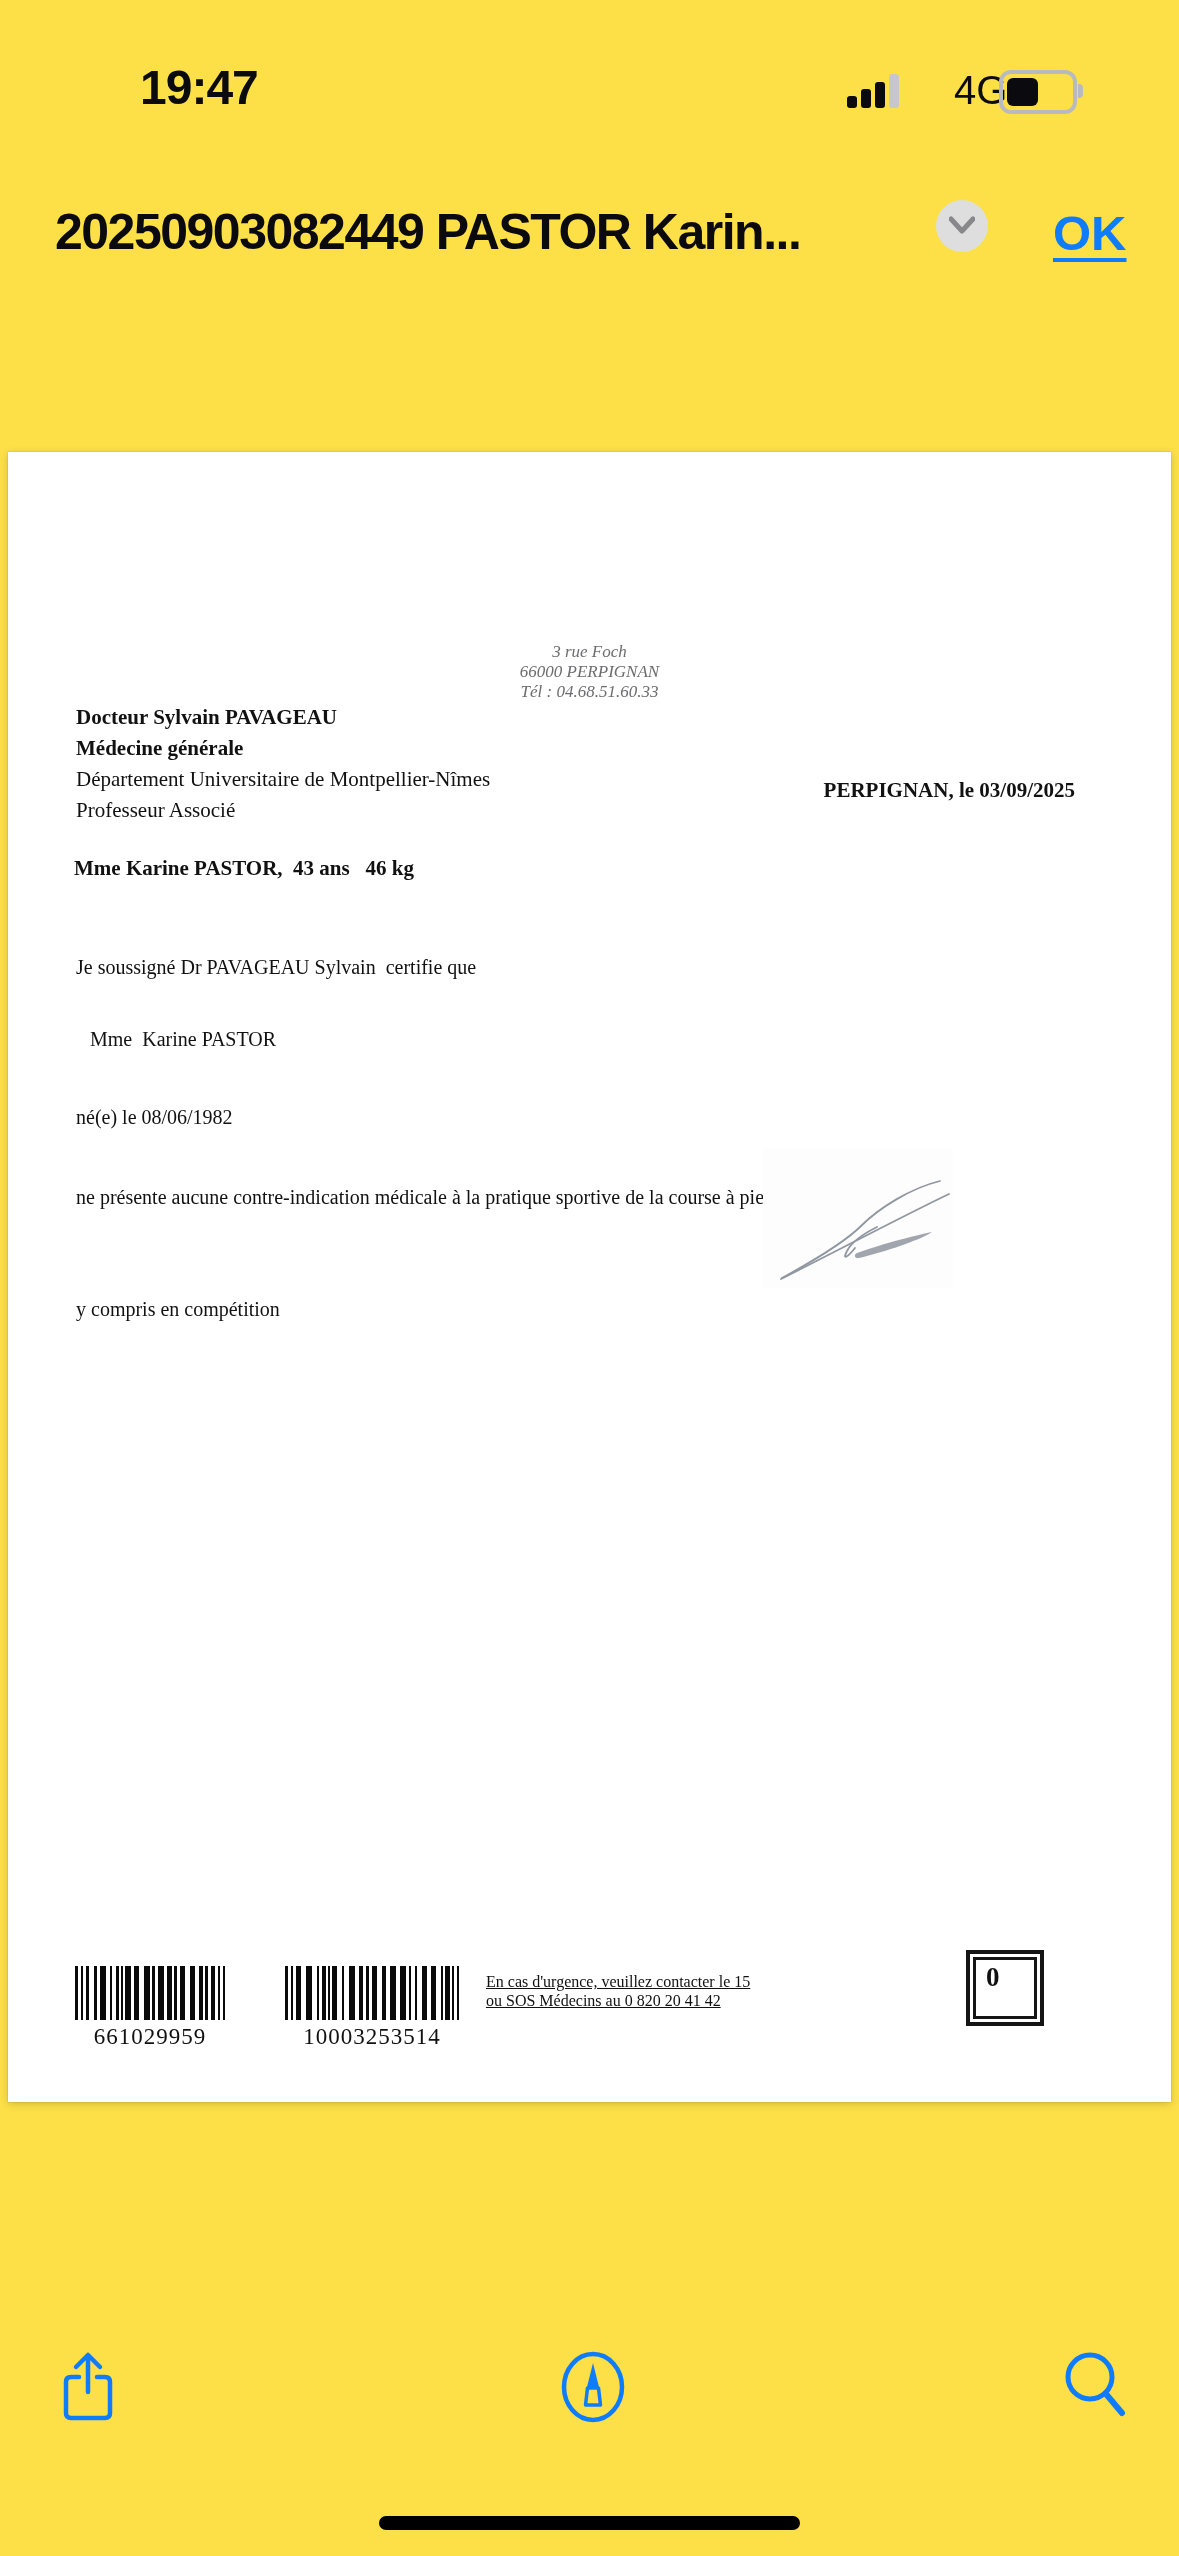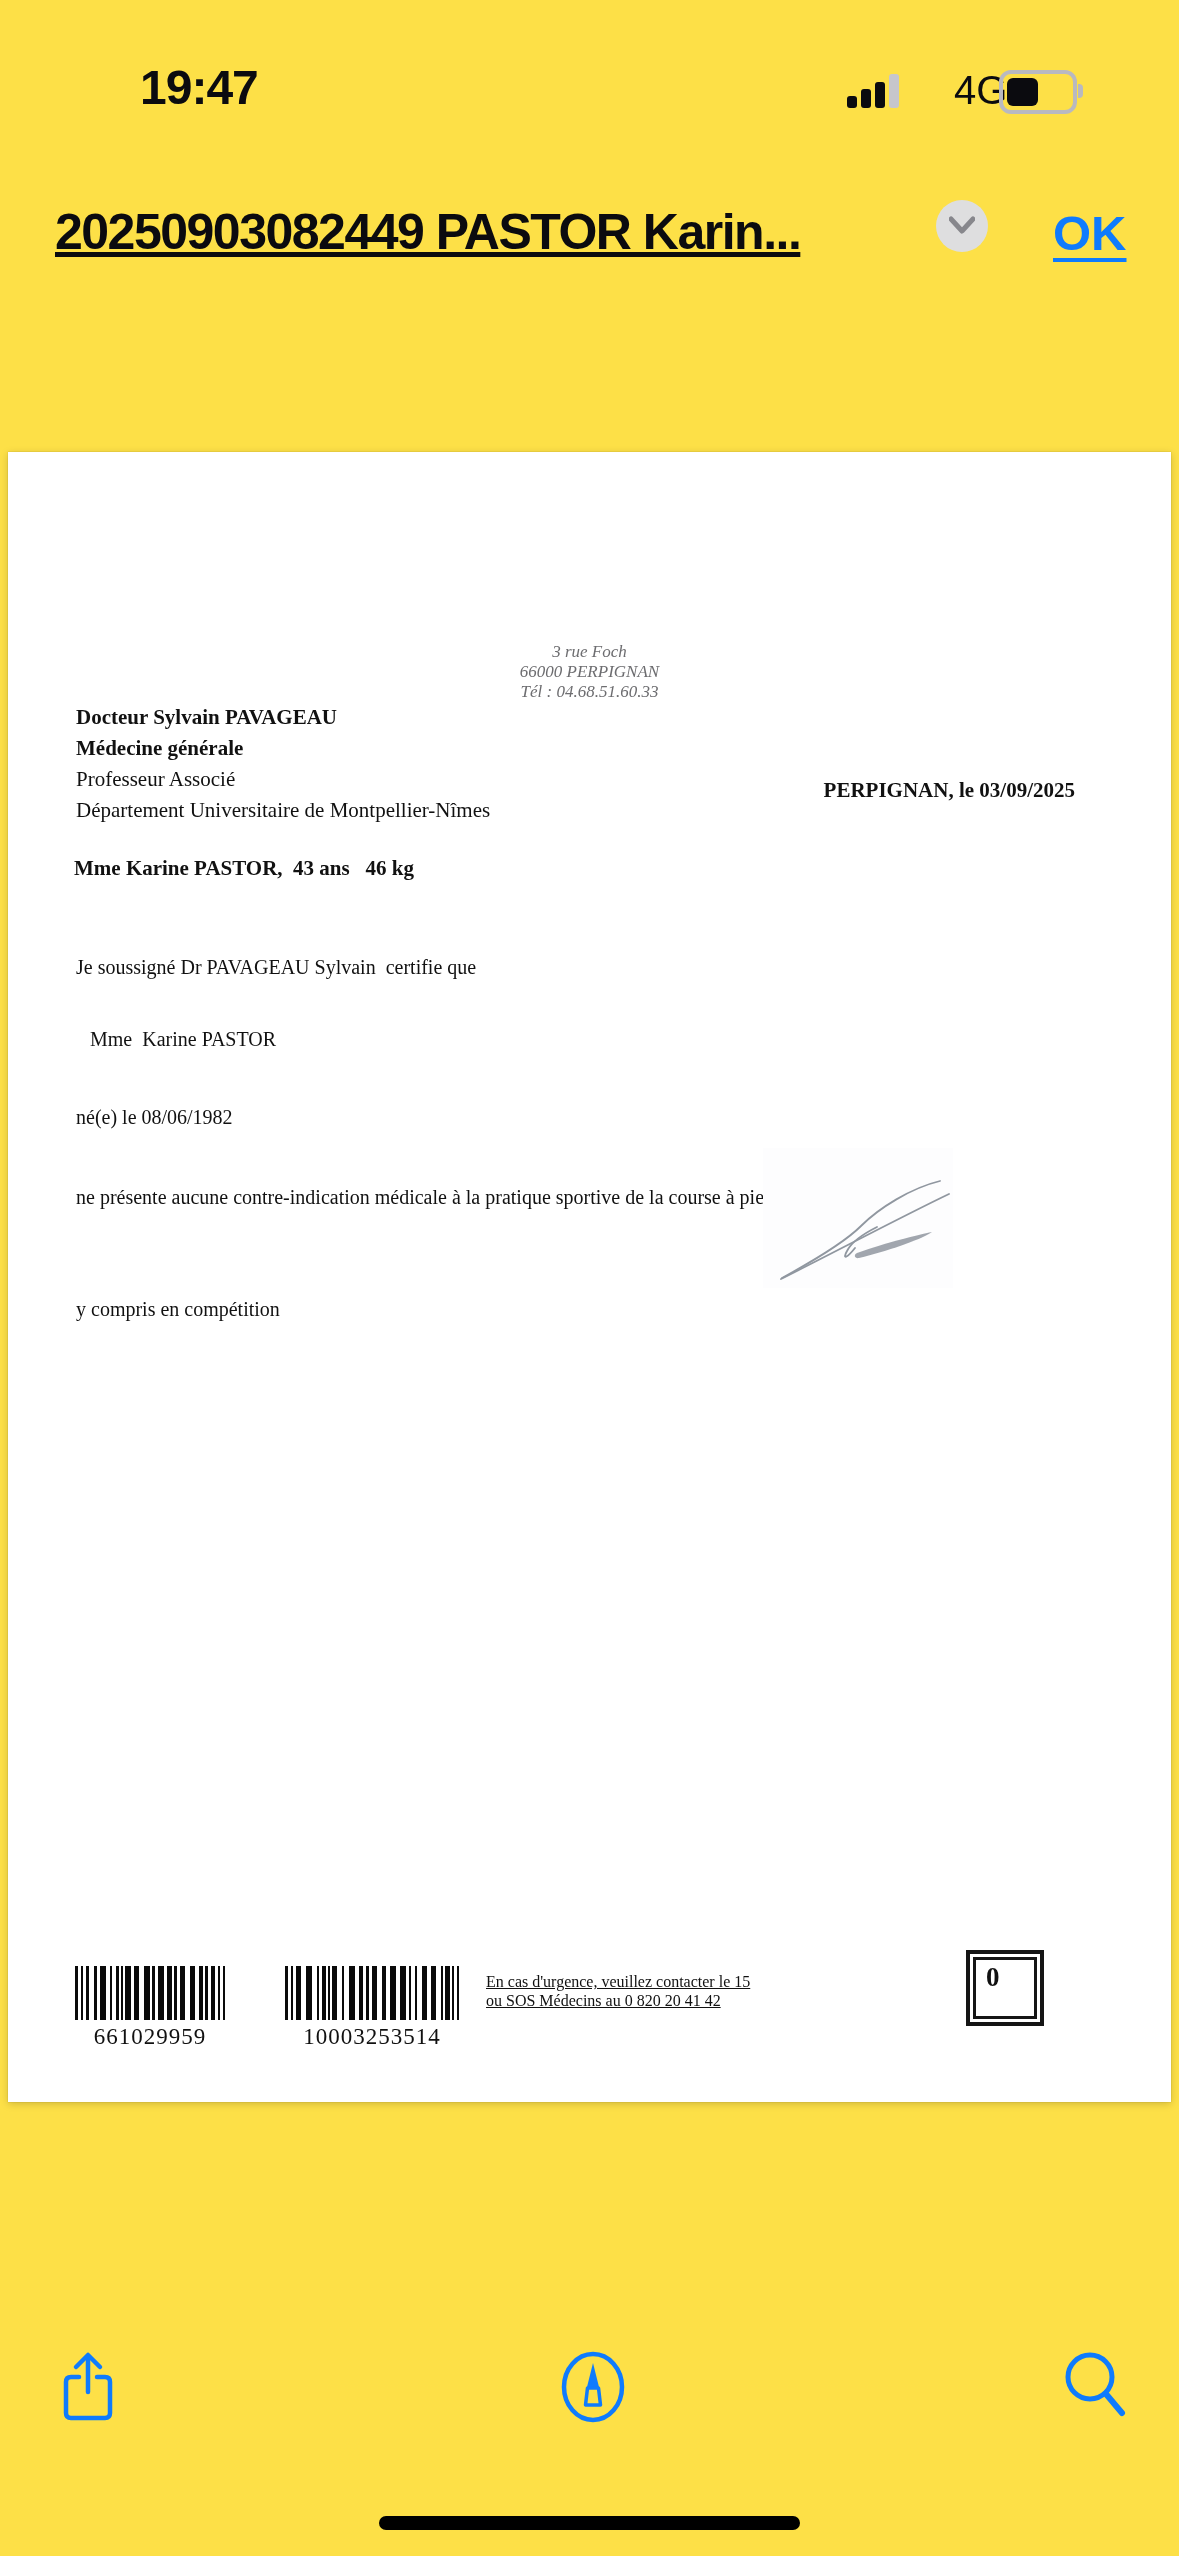--- a/index.html
+++ b/index.html
@@ -9,21 +9,21 @@
   .time{position:absolute;left:140px;top:60px;font-size:48px;font-weight:700;color:#0b0b0f;letter-spacing:-1px;}
   .sigbars{position:absolute;left:847px;top:74px;width:62px;height:34px;}
   .sigbars i{position:absolute;bottom:0;width:10px;border-radius:3px;background:#0b0b0f;}
   .sigbars i.dim{background:#c6c6cb;}
   .netlabel{position:absolute;left:954px;top:68px;font-size:40px;color:#0b0b0f;}
   .battery{position:absolute;left:999px;top:70px;width:70px;height:36px;border:4px solid #b9b9c0;border-radius:12px;}
   .battery .fill{position:absolute;left:4px;top:4px;bottom:4px;width:44%;background:#0b0b0f;border-radius:6px;}
   .battery .nub{position:absolute;right:-10px;top:10px;width:5px;height:14px;background:#b9b9c0;border-radius:0 4px 4px 0;}
   
   .nav-title{position:absolute;left:55px;top:203px;width:860px;font-size:50px;font-weight:700;color:#0b0b0f;
-             letter-spacing:-1.5px;white-space:nowrap;overflow:hidden;text-decoration:underline;}
+             letter-spacing:-1.5px;white-space:nowrap;overflow:hidden;}
   .chev-btn{position:absolute;left:936px;top:200px;width:52px;height:52px;border-radius:50%;background:#dededf;}
   .chev-btn svg{position:absolute;left:13px;top:16px;}
   .ok-btn{position:absolute;left:1053px;top:205px;font-size:49px;font-weight:700;color:#0f7bfd;
           text-decoration:underline;text-decoration-thickness:4px;text-underline-offset:8px;background:none;border:none;padding:0;cursor:pointer;
           font-family:"Liberation Sans",sans-serif;}
   
   .page{position:absolute;left:8px;top:452px;width:1163px;height:1650px;background:#ffffff;
         box-shadow:0 2px 8px rgba(0,0,0,0.18),0 0 1px rgba(0,0,0,0.25);
         font-family:"Liberation Serif",serif;color:#111;}
   .letterhead{position:absolute;left:0;right:0;top:190px;text-align:center;font-style:italic;
@@ -80,22 +80,22 @@
 
     <div class="letterhead">
       <div>3 rue Foch</div>
       <div>66000 PERPIGNAN</div>
       <div>Tél : 04.68.51.60.33</div>
     </div>
 
     <div class="docblock">
       <div class="b">Docteur Sylvain PAVAGEAU</div>
       <div class="b">Médecine générale</div>
+      <div>Département Universitaire de Montpellier-Nîmes</div>
       <div>Professeur Associé</div>
-      <div>Département Universitaire de Montpellier-Nîmes</div>
     </div>
 
     <div class="dateline">PERPIGNAN, le 03/09/2025</div>
 
     <div class="patient">Mme Karine PASTOR,  43 ans   46 kg</div>
 
     <div class="bodyline" style="top:504px">Je soussigné Dr PAVAGEAU Sylvain  certifie que</div>
     <div class="bodyline" style="top:576px;left:82px">Mme  Karine PASTOR</div>
     <div class="bodyline" style="top:654px">né(e) le 08/06/1982</div>
     <div class="bodyline" style="top:734px">ne présente aucune contre-indication médicale à la pratique sportive de la course à pied et athlétisme</div>

